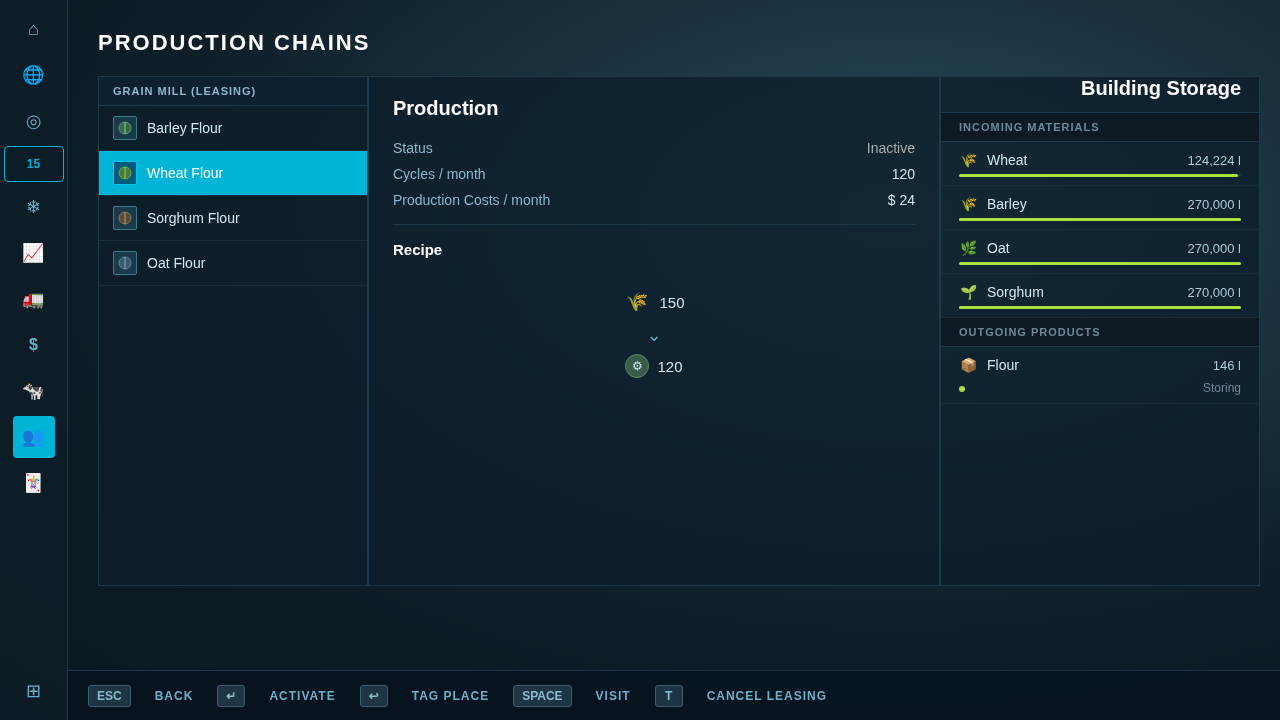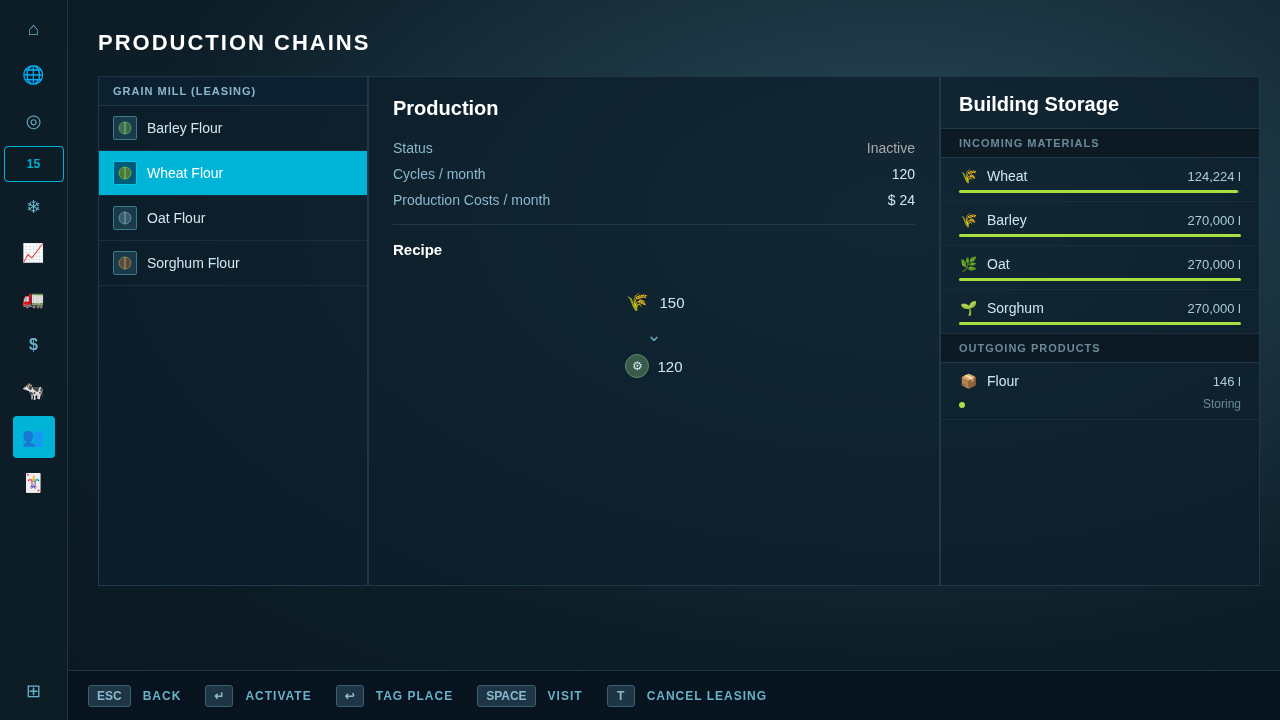--- a/index.html
+++ b/index.html
@@ -219,22 +219,23 @@
 
     
     .storage-panel {
       width: 320px;
       background: #0d1e2acc;
       border: 1px solid #1e3a4a;
       flex-shrink: 0;
     }
 
     .storage-header {
-      padding: 16px 18px 12px;
+      padding: 0 18px 12px;
       border-bottom: 1px solid #1e3a4a;
+      text-align: right;
     }
 
     .storage-title {
       font-size: 20px;
       font-weight: bold;
       color: #fff;
     }
 
     .section-label {
       padding: 8px 18px;
@@ -329,21 +330,21 @@
       display: flex;
       align-items: center;
       gap: 24px;
       padding: 0 20px;
       z-index: 10;
     }
 
     .hotkey-group {
       display: flex;
       align-items: center;
-      gap: 12px;
+      gap: 24px;
     }
 
     .hotkey-badge {
       background: #1e3545;
       border: 1px solid #3a6070;
       color: #8ab8cc;
       padding: 3px 8px;
       font-size: 12px;
       font-weight: bold;
       border-radius: 3px;
@@ -404,35 +405,35 @@
             <circle cx="8" cy="8" r="6" fill="#4a7a3a" stroke="#6aaa4a" stroke-width="1"></circle>
             <line x1="8" y1="2" x2="8" y2="14" stroke="#8acc6a" stroke-width="1"></line>
           </svg>
         </div>
         <span class="chain-label">Wheat Flour</span>
       </div>
 
       <div class="chain-item">
         <div class="chain-icon">
           <svg width="16" height="16" viewBox="0 0 16 16">
+            <circle cx="8" cy="8" r="6" fill="#5a4a3a" stroke="#8a7a5a" stroke-width="1"></circle>
+            <line x1="8" y1="2" x2="8" y2="14" stroke="#aaa07a" stroke-width="1"></line>
+          </svg>
+        </div>
+        <span class="chain-label">Sorghum Flour</span>
+      </div>
+
+      <div class="chain-item">
+        <div class="chain-icon">
+          <svg width="16" height="16" viewBox="0 0 16 16">
             <circle cx="8" cy="8" r="6" fill="#3a5a6a" stroke="#5a8aaa" stroke-width="1"></circle>
             <line x1="8" y1="2" x2="8" y2="14" stroke="#7aaacc" stroke-width="1"></line>
           </svg>
         </div>
         <span class="chain-label">Oat Flour</span>
-      </div>
-
-      <div class="chain-item">
-        <div class="chain-icon">
-          <svg width="16" height="16" viewBox="0 0 16 16">
-            <circle cx="8" cy="8" r="6" fill="#5a4a3a" stroke="#8a7a5a" stroke-width="1"></circle>
-            <line x1="8" y1="2" x2="8" y2="14" stroke="#aaa07a" stroke-width="1"></line>
-          </svg>
-        </div>
-        <span class="chain-label">Sorghum Flour</span>
       </div>
     </div>
 
     <div class="production-panel">
       <div class="panel-title">Production</div>
 
       <div class="production-row">
         <span class="production-label">Status</span>
         <span class="production-value inactive">Inactive</span>
       </div>

